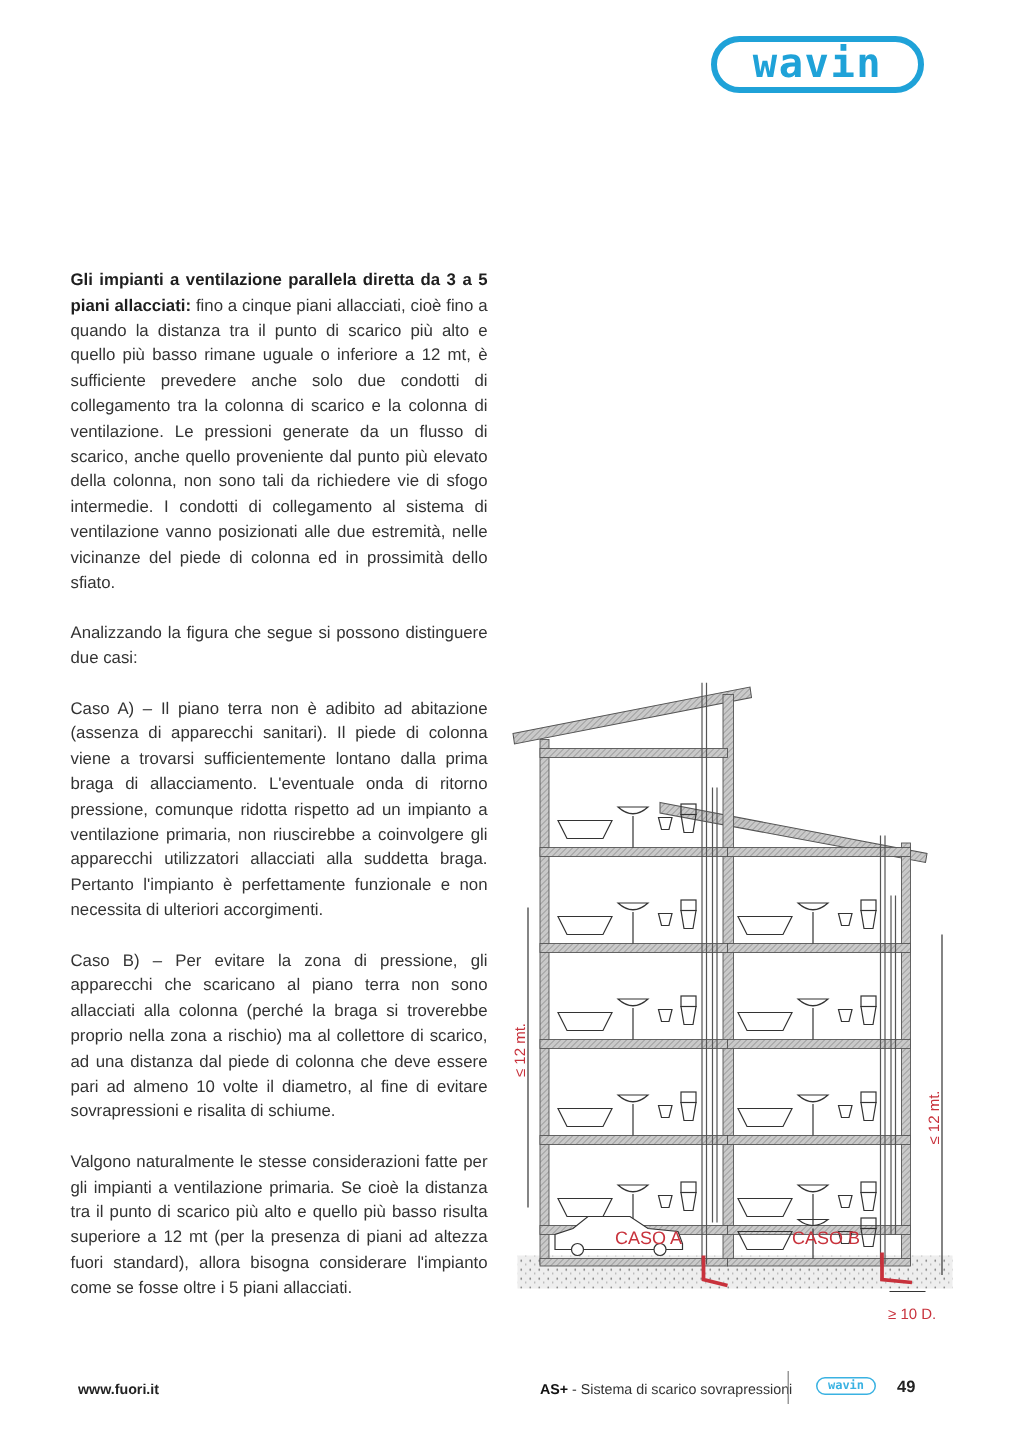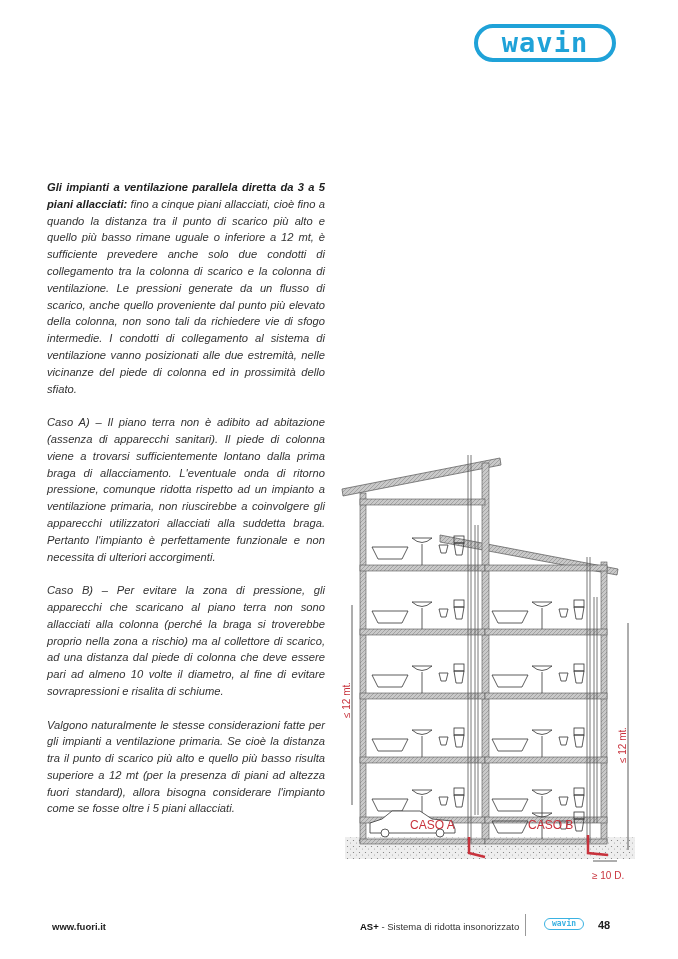--- a/index.html
+++ b/index.html
@@ -4,21 +4,21 @@
 <style>
   html, body { margin:0; padding:0; background:#ffffff; }
   body { width:678px; height:959px; position:relative; overflow:hidden;
          font-family:"Liberation Sans", sans-serif; color:#2a2a2a; }
   .logo { position:absolute; left:474px; top:24px; width:142px; height:38px;
           border:4px solid #1fa2d8; border-radius:20px; box-sizing:border-box;
           display:flex; align-items:center; justify-content:center; }
   .logo span { font-family:"DejaVu Sans Mono", monospace; font-weight:bold; color:#1fa2d8;
           font-size:27px; letter-spacing:1px; line-height:1; margin-top:-2px; }
   .text { position:absolute; left:47px; top:179px; width:278px; font-size:11.2px; line-height:16.8px;
-          color:#333; text-align:justify;font-style:italic; }
+          color:#333; text-align:justify; }
   .text p { margin:0 0 16.8px 0; hyphens:auto; }
   .text b { color:#1e1e1e; }
   .figure { position:absolute; left:340px; top:455px; width:325px; height:440px; }
   .footer-url { position:absolute; left:52px; top:921px; font-size:9.5px; font-weight:bold; color:#222; }
   .footer-title { position:absolute; left:360px; top:921px; font-size:9.5px; color:#333; }
   .footer-title b { color:#111; }
   .footer-divider { position:absolute; left:525px; top:914px; width:1px; height:22px; background:#999; }
   .footer-logo { position:absolute; left:544px; top:918px; width:40px; height:12px;
           border:1.5px solid #3ab2e2; border-radius:7px; box-sizing:border-box;
           display:flex; align-items:center; justify-content:center; }
@@ -27,20 +27,21 @@
 </style>
 </head>
 <body>
 
 <div class="logo">
   <span>wavin</span>
 </div>
 
 <div class="text">
   <p><b>Gli impianti a ventilazione parallela diretta da 3 a 5 piani allacciati:</b><span> fino a cinque piani allacciati, cioè fino a quando la distanza tra il punto di scarico più alto e quello più basso rimane uguale o inferiore a 12 mt, è sufficiente prevedere anche solo due condotti di collegamento tra la colonna di scarico e la colonna di ventilazione. Le pressioni generate da un flusso di scarico, anche quello proveniente dal punto più elevato della colonna, non sono tali da richiedere vie di sfogo intermedie. I condotti di collegamento al sistema di ventilazione vanno posizionati alle due estremità, nelle vicinanze del piede di colonna ed in prossimità dello sfiato.</span></p>
+  <p>Analizzando la figura che segue si possono distinguere due casi:</p>
   <p>Caso A) – Il piano terra non è adibito ad abitazione (assenza di apparecchi sanitari). Il piede di colonna viene a trovarsi sufficientemente lontano dalla prima braga di allacciamento. L'eventuale onda di ritorno pressione, comunque ridotta rispetto ad un impianto a ventilazione primaria, non riuscirebbe a coinvolgere gli apparecchi utilizzatori allacciati alla suddetta braga. Pertanto l'impianto è perfettamente funzionale e non necessita di ulteriori accorgimenti.</p>
   <p>Caso B) – Per evitare la zona di pressione, gli apparecchi che scaricano al piano terra non sono allacciati alla colonna (perché la braga si troverebbe proprio nella zona a rischio) ma al collettore di scarico, ad una distanza dal piede di colonna che deve essere pari ad almeno 10 volte il diametro, al fine di evitare sovrapressioni e risalita di schiume.</p>
   <p>Valgono naturalmente le stesse considerazioni fatte per gli impianti a ventilazione primaria. Se cioè la distanza tra il punto di scarico più alto e quello più basso risulta superiore a 12 mt (per la presenza di piani ad altezza fuori standard), allora bisogna considerare l'impianto come se fosse oltre i 5 piani allacciati.</p>
 </div>
 
 <svg class="figure" viewBox="0 0 325 440" xmlns="http://www.w3.org/2000/svg">
   <defs>
     <pattern id="hatch" width="4" height="4" patternUnits="userSpaceOnUse">
       <rect width="4" height="4" fill="#c9c9c9"></rect>
       <path d="M0,4 L4,0" stroke="#8a8a8a" stroke-width="0.6"></path>
@@ -192,18 +193,18 @@
   <line x1="253" y1="406" x2="277" y2="406" stroke="#333" stroke-width="0.8"></line>
 
   <text x="70" y="374" fill="#c8323c" font-size="12" font-family="Liberation Sans, sans-serif">CASO A</text>
   <text x="188" y="374" fill="#c8323c" font-size="12" font-family="Liberation Sans, sans-serif">CASO B</text>
   <text x="0" y="0" transform="translate(10,245) rotate(-90)" fill="#c8323c" font-size="10" font-family="Liberation Sans, sans-serif" text-anchor="middle">≤ 12 mt.</text>
   <text x="0" y="0" transform="translate(286,290) rotate(-90)" fill="#c8323c" font-size="10" font-family="Liberation Sans, sans-serif" text-anchor="middle">≤ 12 mt.</text>
   <text x="252" y="424" fill="#c8323c" font-size="10" font-family="Liberation Sans, sans-serif">≥ 10 D.</text>
 </svg>
 
 <div class="footer-url">www.fuori.it</div>
-<div class="footer-title"><b>AS+</b><span> - Sistema di ridotta insonorizzato</span></div>
+<div class="footer-title"><b>AS+</b><span> - Sistema di scarico sovrapressioni</span></div>
 <div class="footer-divider"></div>
 <div class="footer-logo">
     <span>wavin</span>
   </div>
-<div class="page-num">48</div>
+<div class="page-num">49</div>
 
 </body></html>

